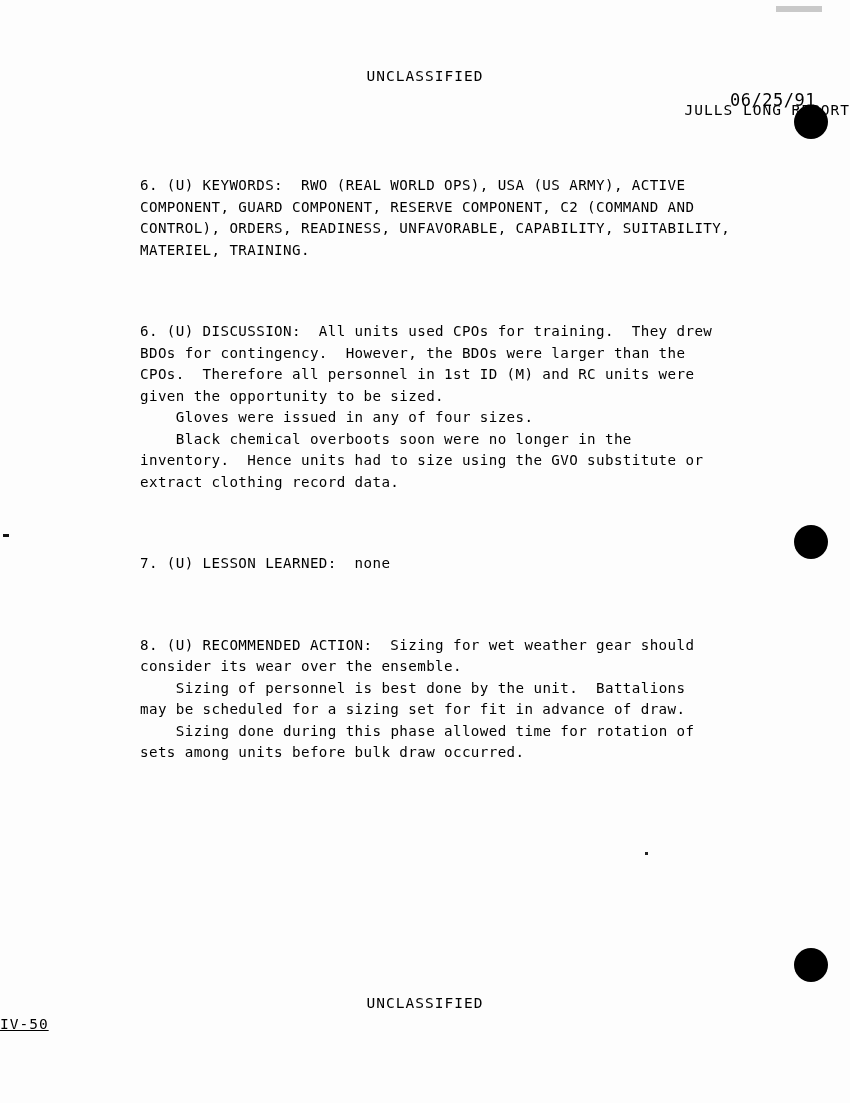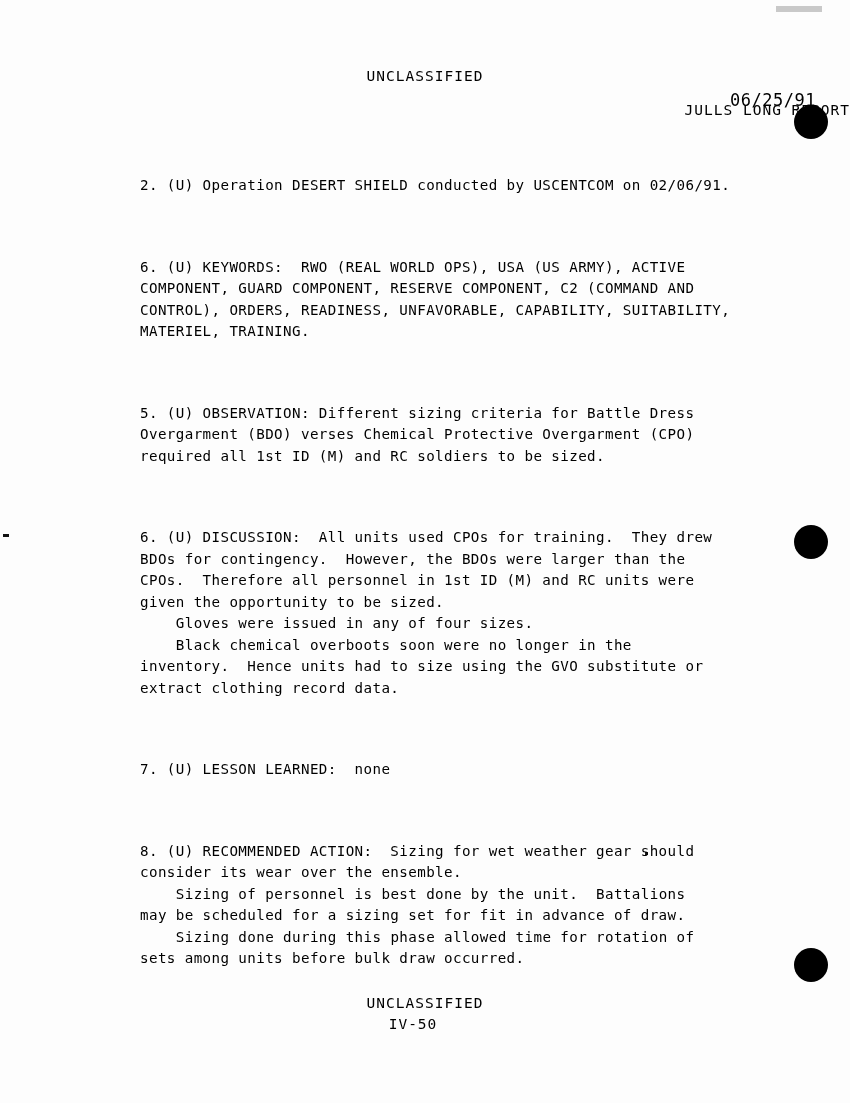--- a/index.html
+++ b/index.html
@@ -106,23 +106,24 @@
     width: 850px;
     text-align: center;
     font-size: 14.5px;
     letter-spacing: 1px;
   }
   .ftr-page {
     position: absolute;
     left: 0;
     top: 1016px;
     width: 826px;
-    text-align: center;
+    text-align: left;
     font-size: 14.5px;
     letter-spacing: 1px;
+    text-decoration: underline;
   }
 </style>
 </head>
 <body>
 
 <div class="page">
 
   <div class="top-smudge"></div>
   <div class="punch p1"></div>
   <div class="punch p2"></div>
@@ -130,28 +131,24 @@
   <div class="edge-mark"></div>
   <div class="speck s1"></div>
 
   <div class="content">
 
     <div class="hdr-class">UNCLASSIFIED</div>
     <div class="hdr-date">06/25/91</div>
     <div class="hdr-title">JULLS LONG REPORT</div>
 
     <div class="body-text">
-      <p class="para">2. (U) Operation DESERT SHIELD conducted by USCENTCOM on 02/06/91.</p>
       <p class="para">6. (U) KEYWORDS:  RWO (REAL WORLD OPS), USA (US ARMY), ACTIVE
 COMPONENT, GUARD COMPONENT, RESERVE COMPONENT, C2 (COMMAND AND
 CONTROL), ORDERS, READINESS, UNFAVORABLE, CAPABILITY, SUITABILITY,
 MATERIEL, TRAINING.</p>
-      <p class="para">5. (U) OBSERVATION: Different sizing criteria for Battle Dress
-Overgarment (BDO) verses Chemical Protective Overgarment (CPO)
-required all 1st ID (M) and RC soldiers to be sized.</p>
       <p class="para">6. (U) DISCUSSION:  All units used CPOs for training.  They drew
 BDOs for contingency.  However, the BDOs were larger than the
 CPOs.  Therefore all personnel in 1st ID (M) and RC units were
 given the opportunity to be sized.
     Gloves were issued in any of four sizes.
     Black chemical overboots soon were no longer in the
 inventory.  Hence units had to size using the GVO substitute or
 extract clothing record data.</p>
       <p class="para">7. (U) LESSON LEARNED:  none</p>
       <p class="para">8. (U) RECOMMENDED ACTION:  Sizing for wet weather gear should

